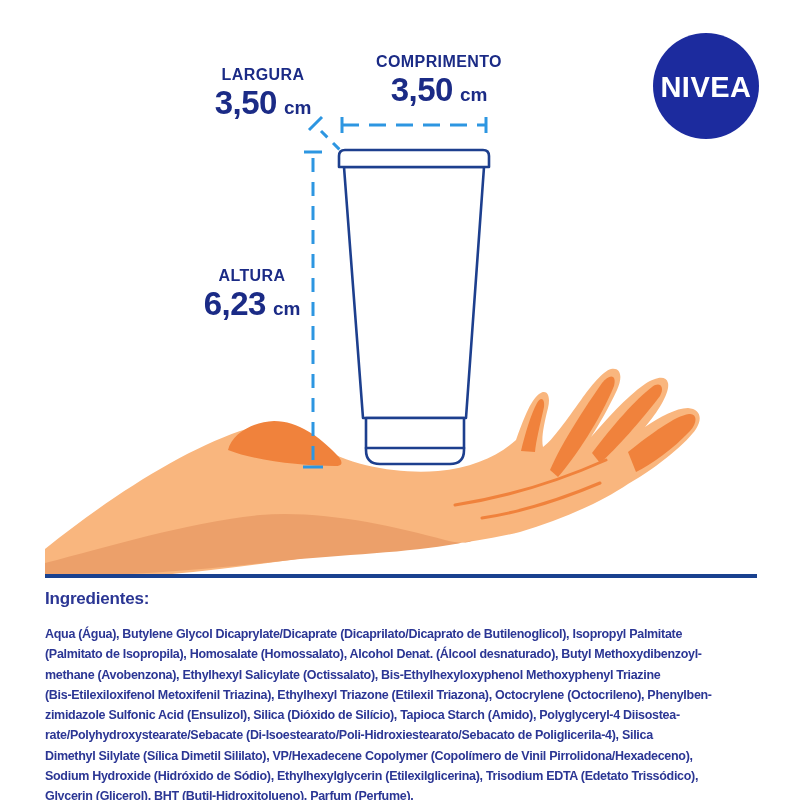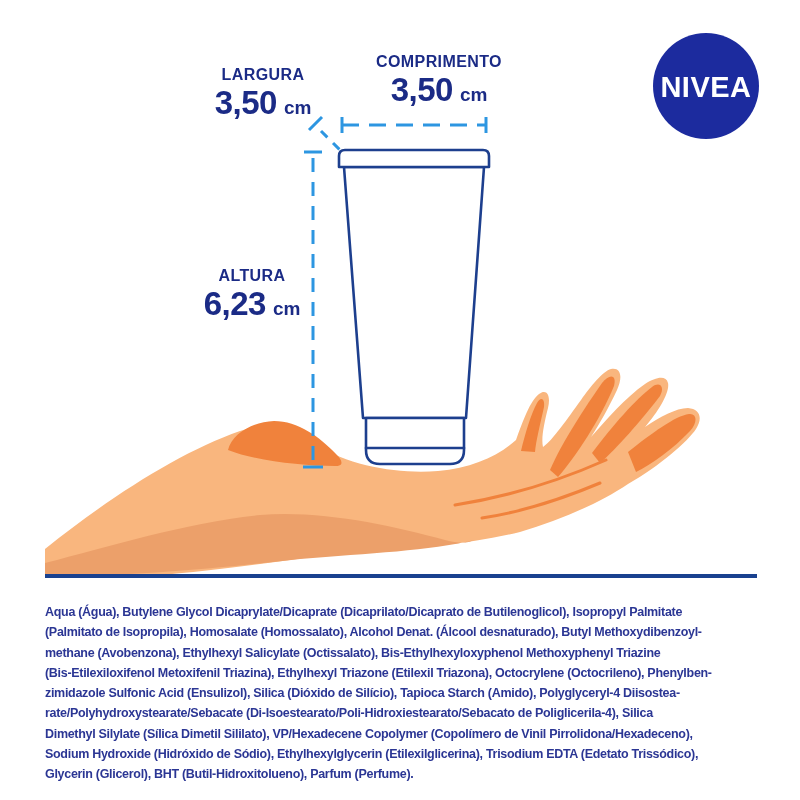--- a/index.html
+++ b/index.html
@@ -143,20 +143,21 @@
 
   <div class="dim dim-altura">
     <div class="dim-label">ALTURA</div>
     <div class="dim-value">
       <span>6,23</span>
       <span class="dim-unit">cm</span>
     </div>
   </div>
 
   <div class="ingredients">
+    <div class="ing-heading">Ingredientes:</div>
     <div class="ing-body">Aqua (Água), Butylene Glycol Dicaprylate/Dicaprate (Dicaprilato/Dicaprato de Butilenoglicol), Isopropyl Palmitate
 (Palmitato de Isopropila), Homosalate (Homossalato), Alcohol Denat. (Álcool desnaturado), Butyl Methoxydibenzoyl-
 methane (Avobenzona), Ethylhexyl Salicylate (Octissalato), Bis-Ethylhexyloxyphenol Methoxyphenyl Triazine
 (Bis-Etilexiloxifenol Metoxifenil Triazina), Ethylhexyl Triazone (Etilexil Triazona), Octocrylene (Octocrileno), Phenylben-
 zimidazole Sulfonic Acid (Ensulizol), Silica (Dióxido de Silício), Tapioca Starch (Amido), Polyglyceryl-4 Diisostea-
 rate/Polyhydroxystearate/Sebacate (Di-Isoestearato/Poli-Hidroxiestearato/Sebacato de Poliglicerila-4), Silica
 Dimethyl Silylate (Sílica Dimetil Sililato), VP/Hexadecene Copolymer (Copolímero de Vinil Pirrolidona/Hexadeceno),
 Sodium Hydroxide (Hidróxido de Sódio), Ethylhexylglycerin (Etilexilglicerina), Trisodium EDTA (Edetato Trissódico),
 Glycerin (Glicerol), BHT (Butil-Hidroxitolueno), Parfum (Perfume).</div>
   </div>

